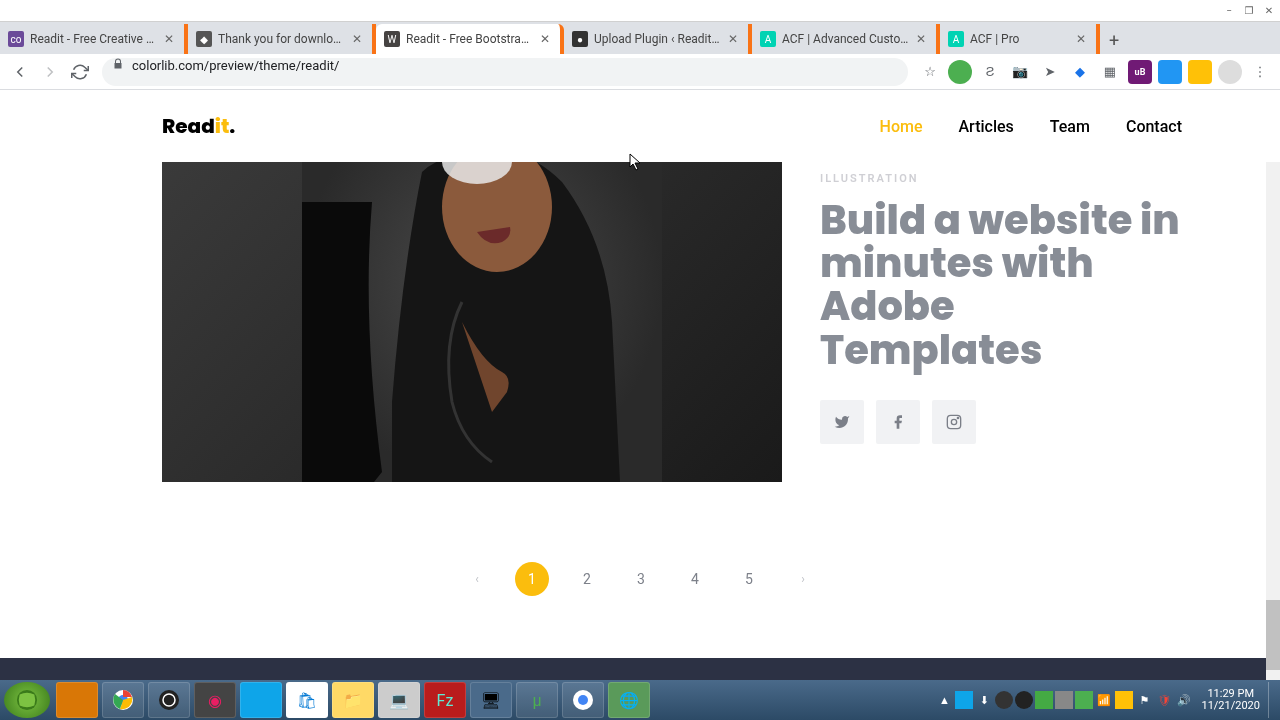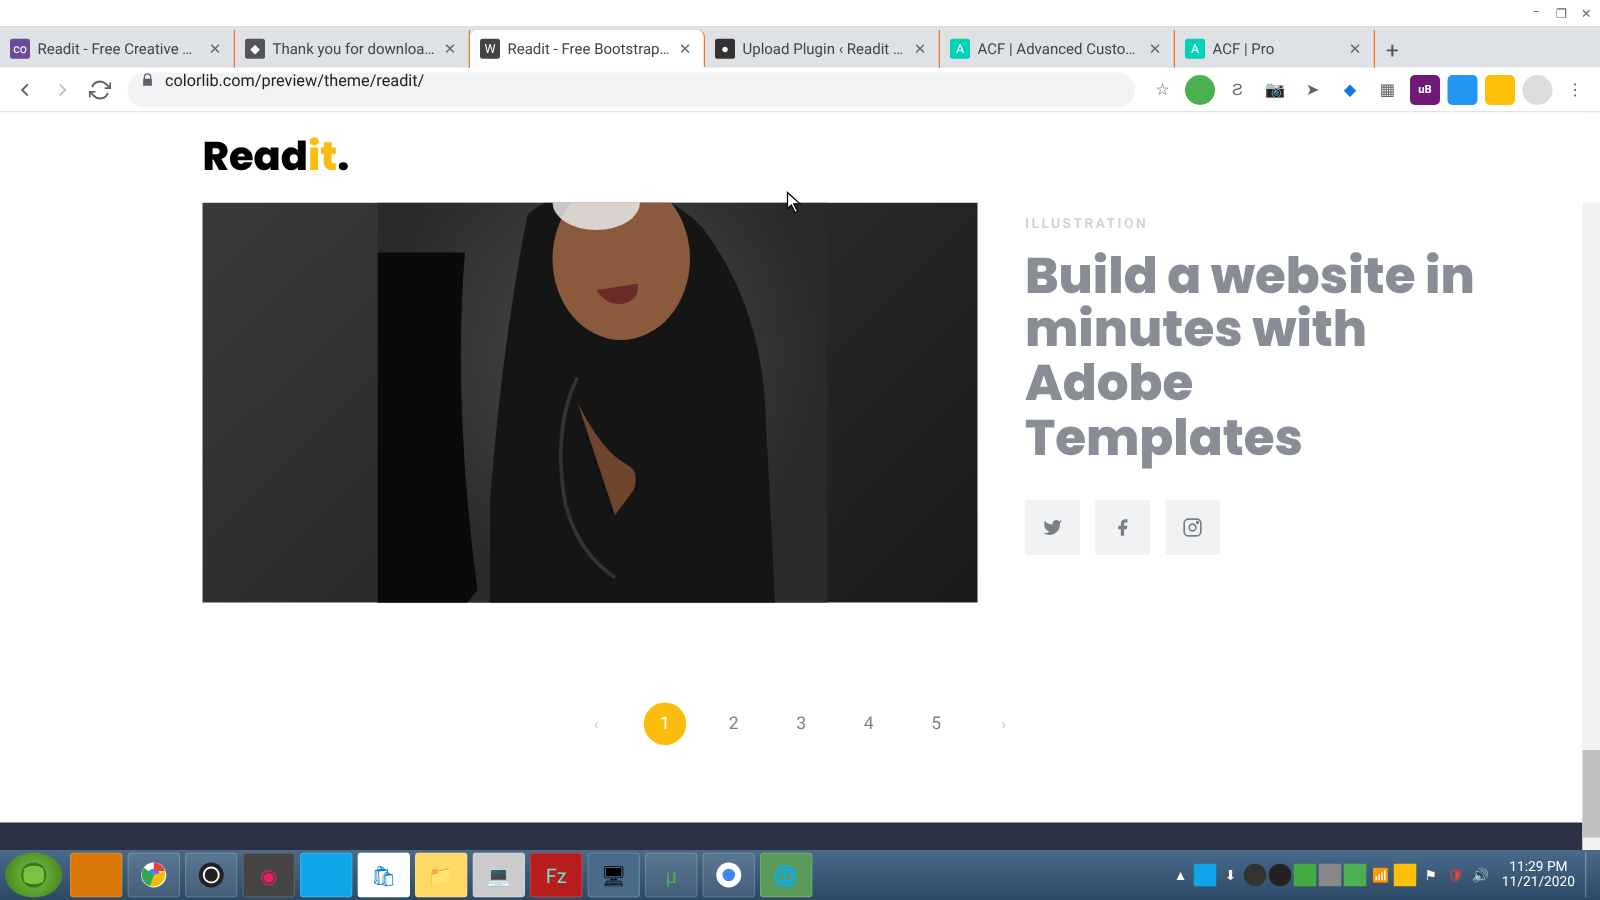--- a/index.html
+++ b/index.html
@@ -3,42 +3,42 @@
 <meta charset="utf-8">
 <style>
 * { margin: 0; padding: 0; box-sizing: border-box; }
 body { font-family: -apple-system, BlinkMacSystemFont, "Segoe UI", Roboto, sans-serif; width:1280px; height:720px; overflow:hidden; background:#fff;}
 
 
 .titlebar { height:22px; background:#fff; display:flex; justify-content:flex-end; align-items:center; padding:0 2px; border-bottom:1px solid #d0d0d0;}
 .titlebar span { width:18px; height:14px; display:inline-flex; align-items:center; justify-content:center; font-size:10px; color:#666; margin-left:2px;}
 
 .tabstrip { height:32px; background:#dee1e6; display:flex; align-items:flex-end; }
-.tab { height:30px; display:flex; align-items:center; padding:0 8px; font-size:12px; color:#444; min-width:0; border-right:1px solid #f97316; background:#dee1e6; width:188px;}
+.tab { height:30px; display:flex; align-items:center; padding:0 8px; font-size:12px; color:#444; min-width:0; border-right:4px solid #f97316; background:#dee1e6; width:188px;}
 .tab.active { background:#fff; border-top-left-radius:6px; border-top-right-radius:6px;}
 .tab .favicon { width:16px; height:16px; margin-right:6px; flex-shrink:0; border-radius:2px; display:flex; align-items:center; justify-content:center; font-size:10px; color:#fff;}
 .tab .tlabel { white-space:nowrap; overflow:hidden; text-overflow:ellipsis; flex:1;}
 .tab .tclose { width:14px; height:14px; margin-left:4px; font-size:12px; color:#666; display:flex; align-items:center; justify-content:center; flex-shrink:0;}
 .newtab { width:28px; height:28px; display:flex; align-items:center; justify-content:center; font-size:18px; color:#555;}
 
 .addrbar { height:36px; background:#fff; display:flex; align-items:center; padding:0 6px; border-bottom:1px solid #dadce0; gap:2px;}
 .navbtn { width:28px; height:28px; display:flex; align-items:center; justify-content:center; color:#5f6368; border-radius:50%;}
 .navbtn svg { width:18px; height:18px; }
 .urlbox { flex:1; height:28px; background:#f1f3f4; border-radius:14px; display:flex; align-items:flex-start; padding:0 10px; margin:0 6px; font-size:13px; color:#202124;}
 .urlbox .lock { margin-right:8px; color:#5f6368;}
 .extbtn { width:24px; height:24px; display:flex; align-items:center; justify-content:center; margin:0 2px; border-radius:4px; font-size:13px;}
 
 .viewport { position:relative; height:calc(100% - 22px - 32px - 36px - 40px); overflow:hidden; background:#fff;}
 .scrollbar-track { position:absolute; right:0; top:0; width:14px; height:100%; background:#f1f1f1;}
 .scrollbar-thumb { position:absolute; right:0; width:14px; height:70px; top:calc(100% - 80px); background:#c1c1c1;}
 .scroll-up { position:absolute; right:0; top:0; width:14px; height:14px; font-size:9px; display:flex; align-items:center; justify-content:center; color:#666;}
 
 
 .site-header { position:sticky; top:0; height:72px; display:flex; align-items:center; justify-content:space-between; padding:0 98px 0 162px; background:#fff; z-index:5;}
-.logo { font-family: "Poppins", sans-serif; font-weight:800; font-size:32px; color:#000;}
+.logo { font-family: "Poppins", sans-serif; font-weight:800; font-size:20px; color:#000;}
 .logo .accent { color:#fbbd0d;}
 .nav { display:flex; gap:36px; font-size:16px; font-weight:500;}
 .nav a { text-decoration:none; color:#000;}
 .nav a.active { color:#fbbd0d;}
 
 .article { display:flex; padding:0 0 0 162px; margin-top:0;}
 .article-img { width:620px; height:320px; background:linear-gradient(135deg,#3a3a3a,#1a1a1a); position:relative; overflow:hidden;}
 .person { position:absolute; left:140px; top:-40px; width:360px; height:400px;}
 .article-content { flex:1; padding:10px 100px 0 38px;}
 .category { font-size:11px; letter-spacing:2px; color:#cfcfd4; text-transform:uppercase; margin-bottom:14px; font-weight:600;}
@@ -144,20 +144,26 @@
   <div class="extbtn" style="background:#ffc107"></div>
   <div class="extbtn" style="background:#ddd;border-radius:50%"></div>
   <div class="extbtn" style="color:#5f6368">⋮</div>
 </div>
 
 <div class="viewport">
   <div class="site-header">
     <div class="logo">
       <span>Read</span><span class="accent">it</span><span>.</span>
     </div>
+    <nav class="nav">
+      <a href="#" class="active">Home</a>
+      <a href="#">Articles</a>
+      <a href="#">Team</a>
+      <a href="#">Contact</a>
+    </nav>
   </div>
 
   <div class="article">
     <div class="article-img">
       <svg class="person" viewBox="0 0 360 400">
         <defs>
           <radialGradient id="bg" cx="50%" cy="40%">
               <stop offset="0%" stop-color="#4a4a4a"></stop>
               <stop offset="100%" stop-color="#2a2a2a"></stop>
             </radialGradient>

